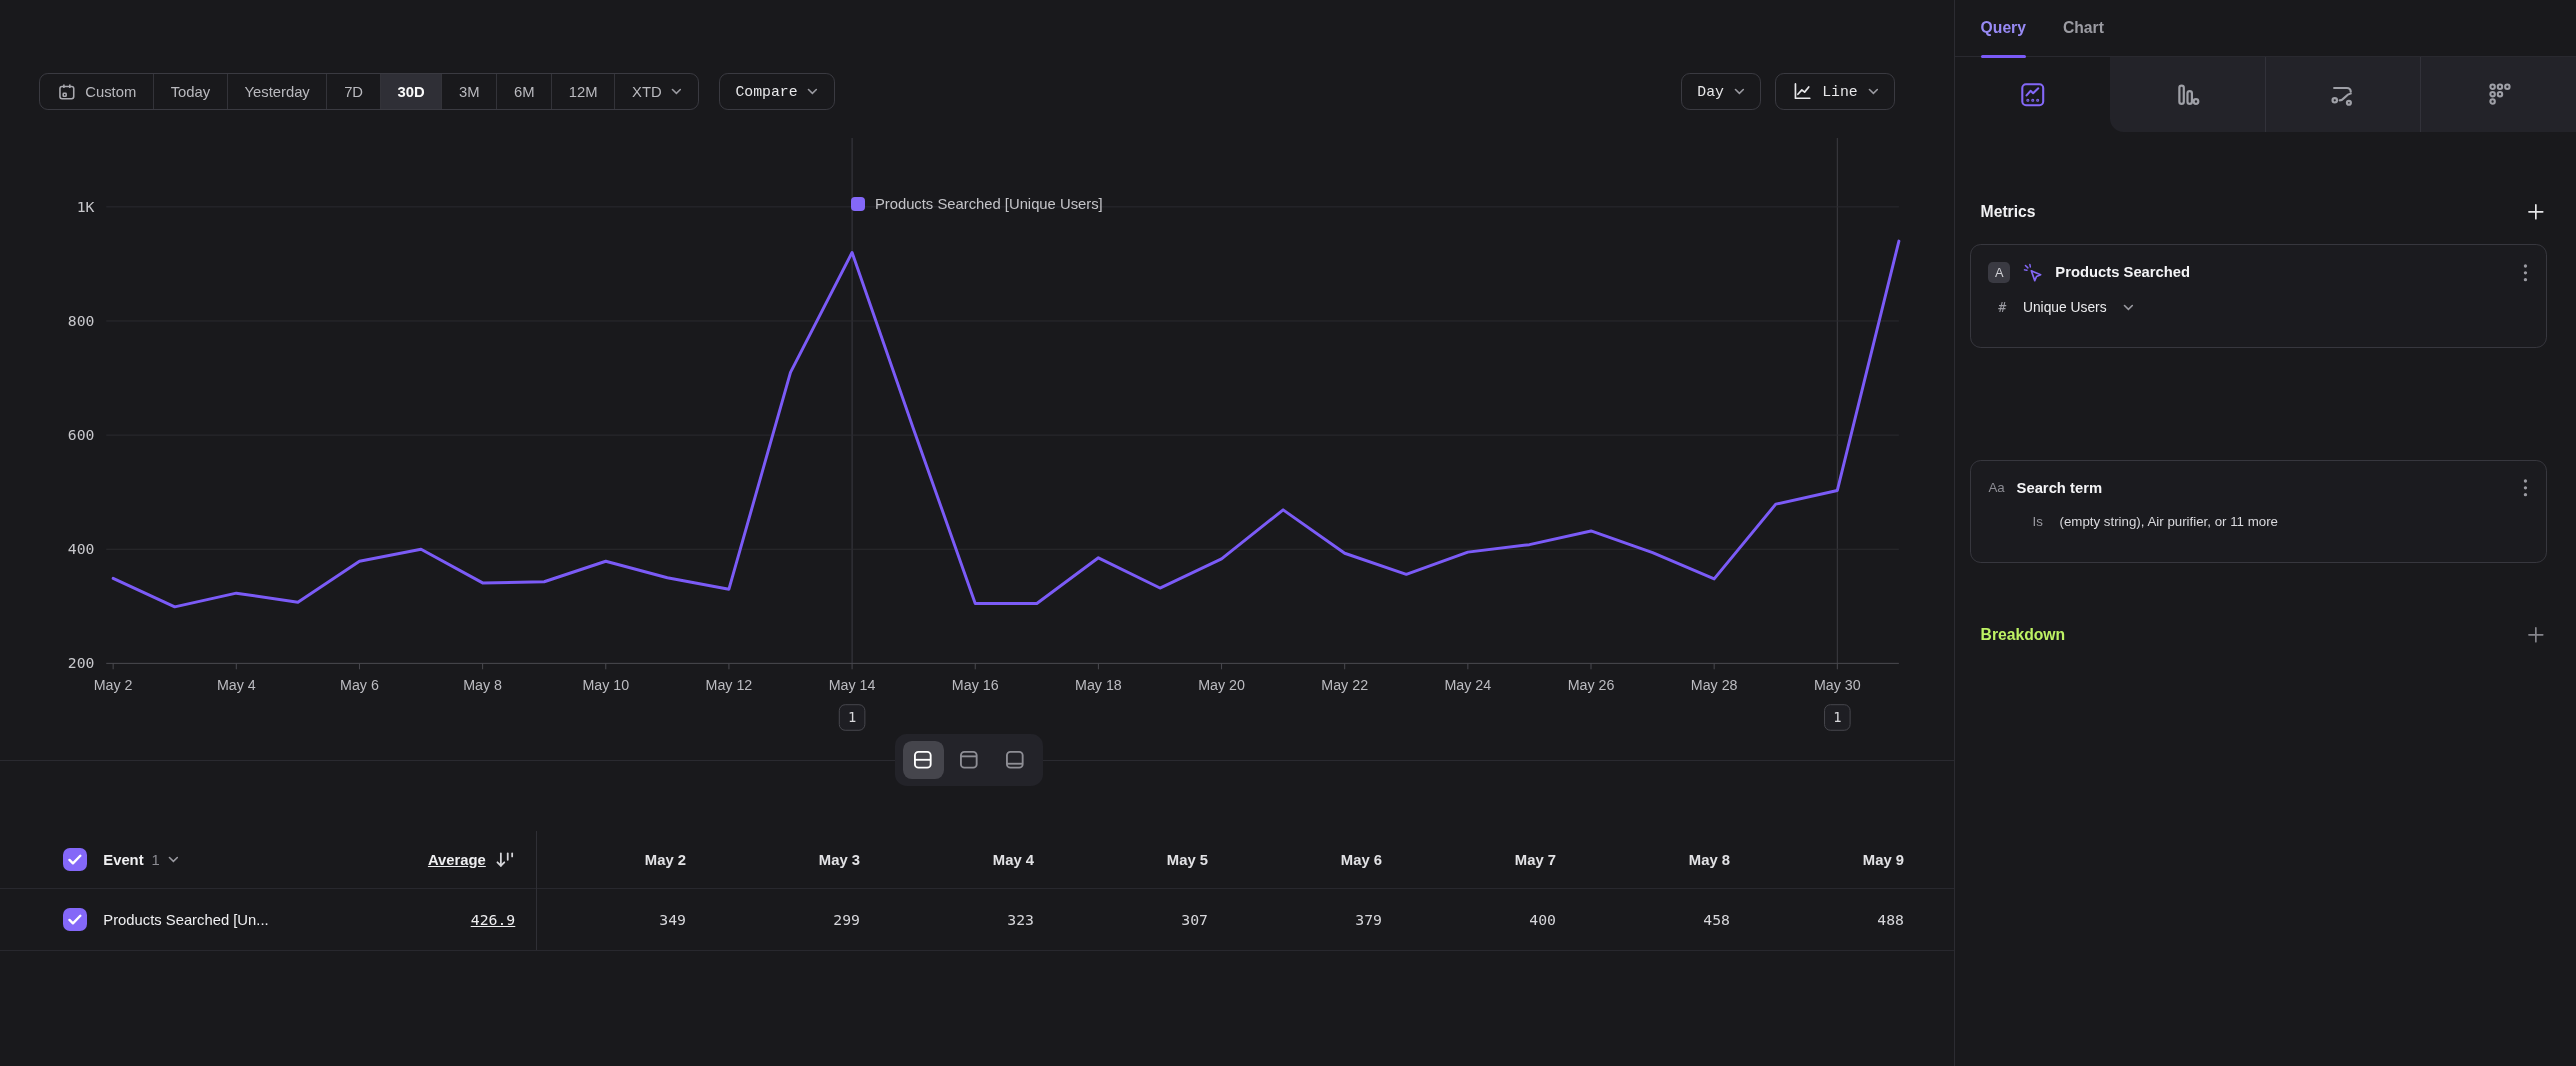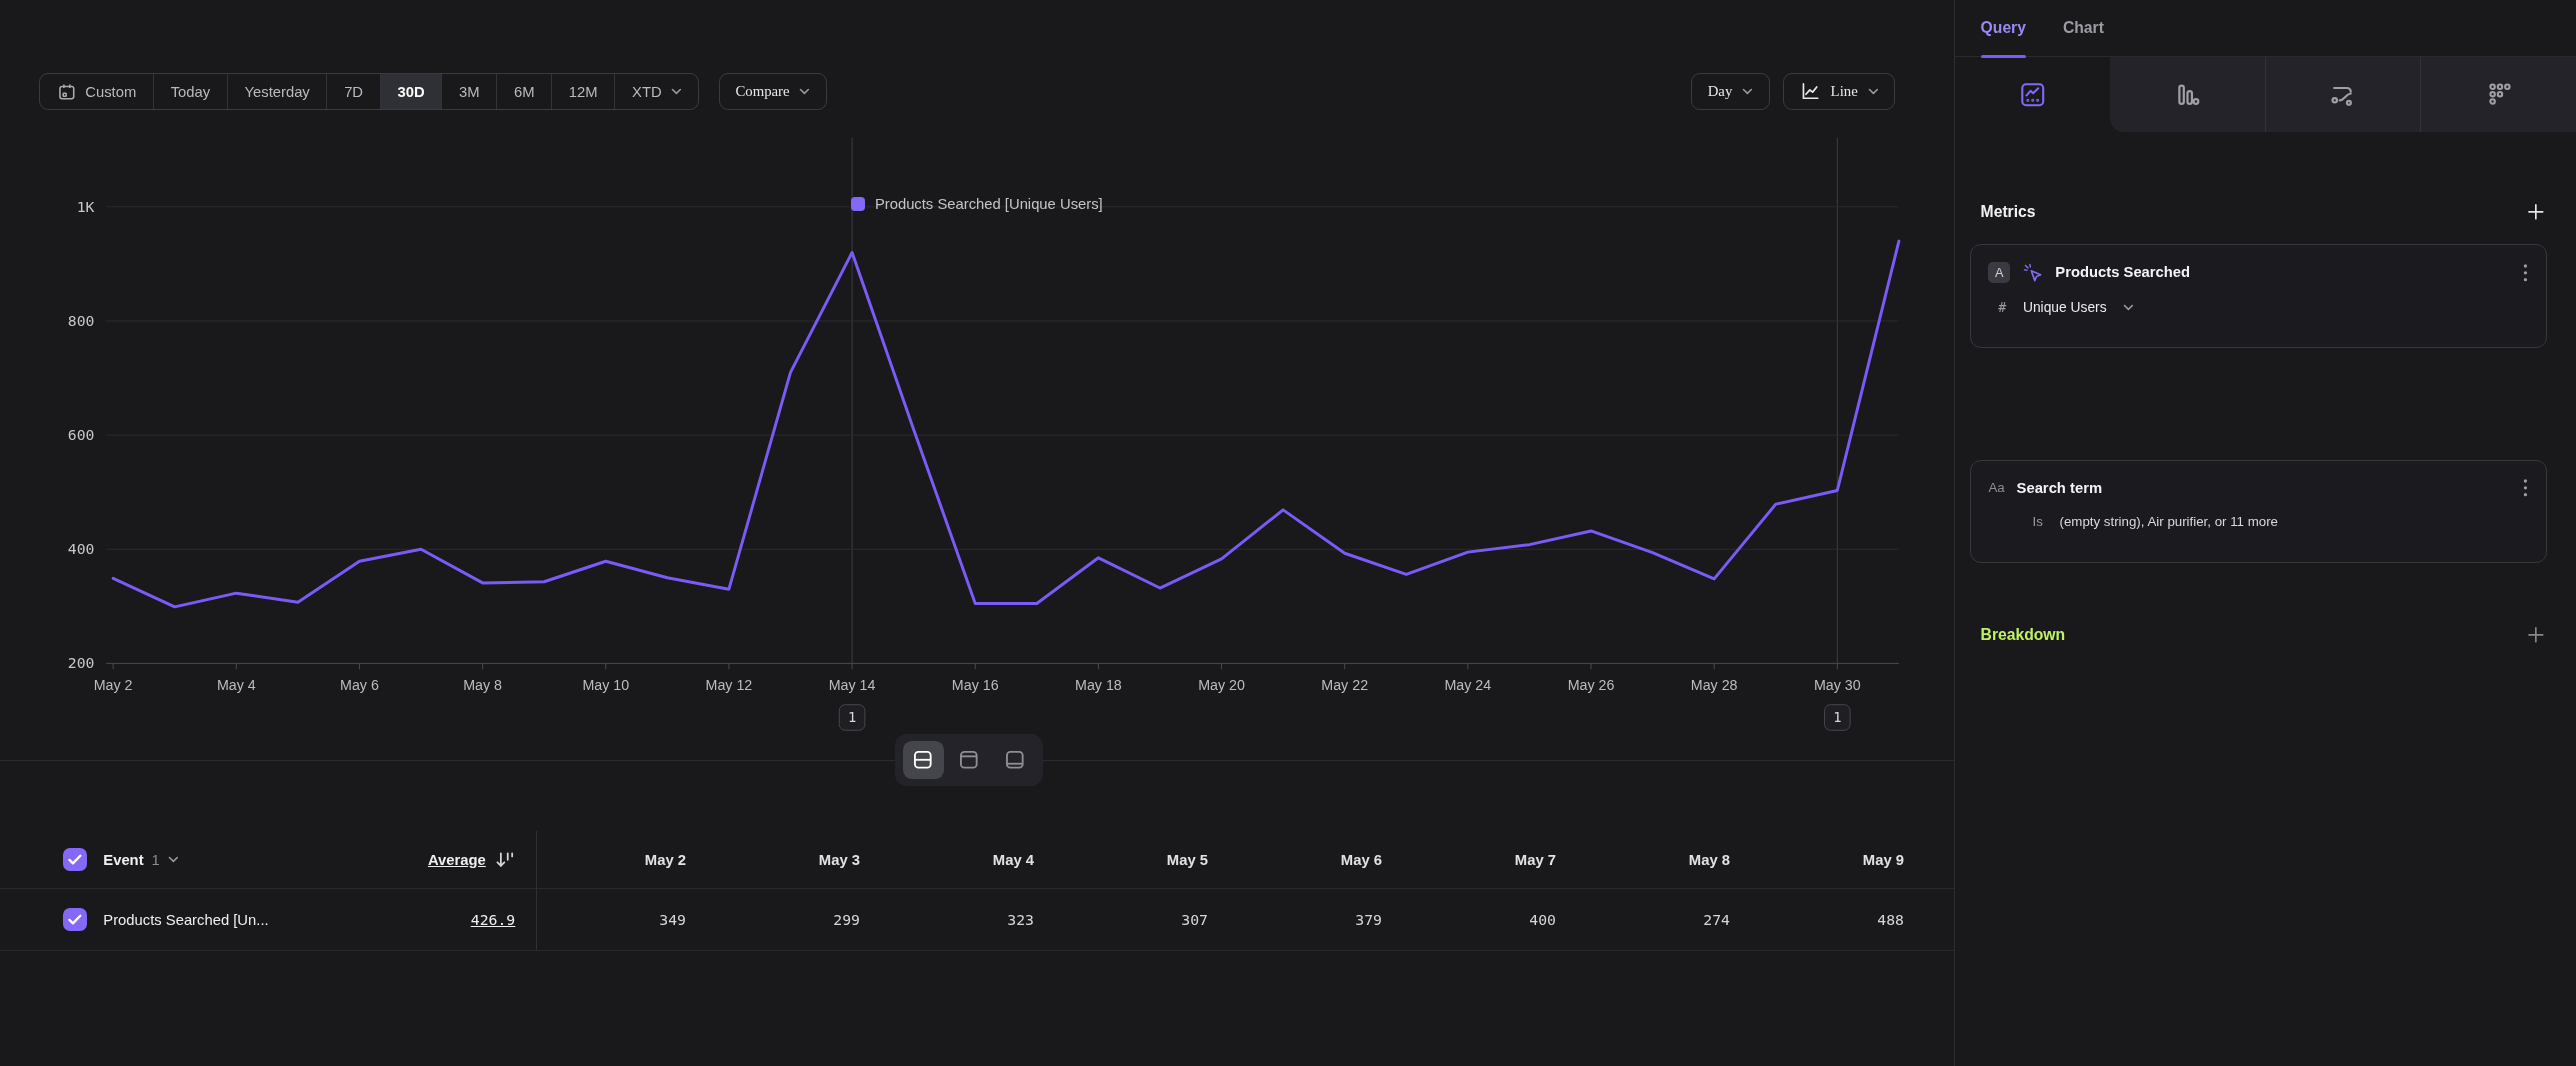--- a/index.html
+++ b/index.html
@@ -6,21 +6,21 @@
   body{width:2576px;height:1067px;font-family:"Liberation Sans",sans-serif;color:#ececee;overflow:hidden;}
   #app{position:relative;width:2576px;height:1067px;background:#19191c;}
   svg{display:block;}
 
   
   .toolbar{position:absolute;left:39px;top:73px;width:1856px;height:37px;display:flex;align-items:stretch;}
   .seg-group{display:flex;border:1px solid #3a3a41;border-radius:8.9px;overflow:hidden;}
   .seg{display:flex;align-items:center;gap:8.9px;padding:0 16.7px;font-size:14.8px;color:#b9b9be;border:none;border-right:1px solid #333339;background:transparent;cursor:pointer;font-family:inherit;}
   .seg:last-child{border-right:none;}
   .seg.active{background:#2f2f36;color:#fafafa;font-weight:bold;}
-  .btn{display:flex;align-items:center;gap:9.8px;padding:0 15.7px;border:1px solid #3a3a41;border-radius:8.9px;font-size:14.8px;color:#e8e8ea;background:transparent;cursor:pointer;font-family:Liberation Serif, serif;}
+  .btn{display:flex;align-items:center;gap:9.8px;padding:0 15.7px;border:1px solid #3a3a41;border-radius:8.9px;font-size:14.8px;color:#e8e8ea;background:transparent;cursor:pointer;font-family:Liberation Mono, monospace;}
   .compare{margin-left:19.7px;}
   .spacer{flex:1;}
   .tb-right{display:flex;gap:13.8px;}
   .chev{flex:none;}
 
   
   .legend{position:absolute;left:0;top:166px;width:1954px;display:flex;justify-content:center;align-items:center;gap:9.8px;font-size:14.8px;color:#c4c4c8;margin-top:30px;}
   .legend-swatch{width:13.8px;height:13.8px;border-radius:3.9px;background:#8468f8;}
 
   
@@ -304,21 +304,21 @@
       <div class="avg-cell">
         <span class="avg-val mono">426.9</span>
       </div>
       <div class="cols" id="row-cols">
           <div class="col mono first">349</div>
           <div class="col mono">299</div>
           <div class="col mono">323</div>
           <div class="col mono">307</div>
           <div class="col mono">379</div>
           <div class="col mono">400</div>
-          <div class="col mono">274</div>
+          <div class="col mono">458</div>
           <div class="col mono">488</div>
         </div>
     </div>
   </div>
 
   <div class="panel">
     <div class="panel-tabs">
       <div class="ptab active">
           <span>Query</span>
         </div>

